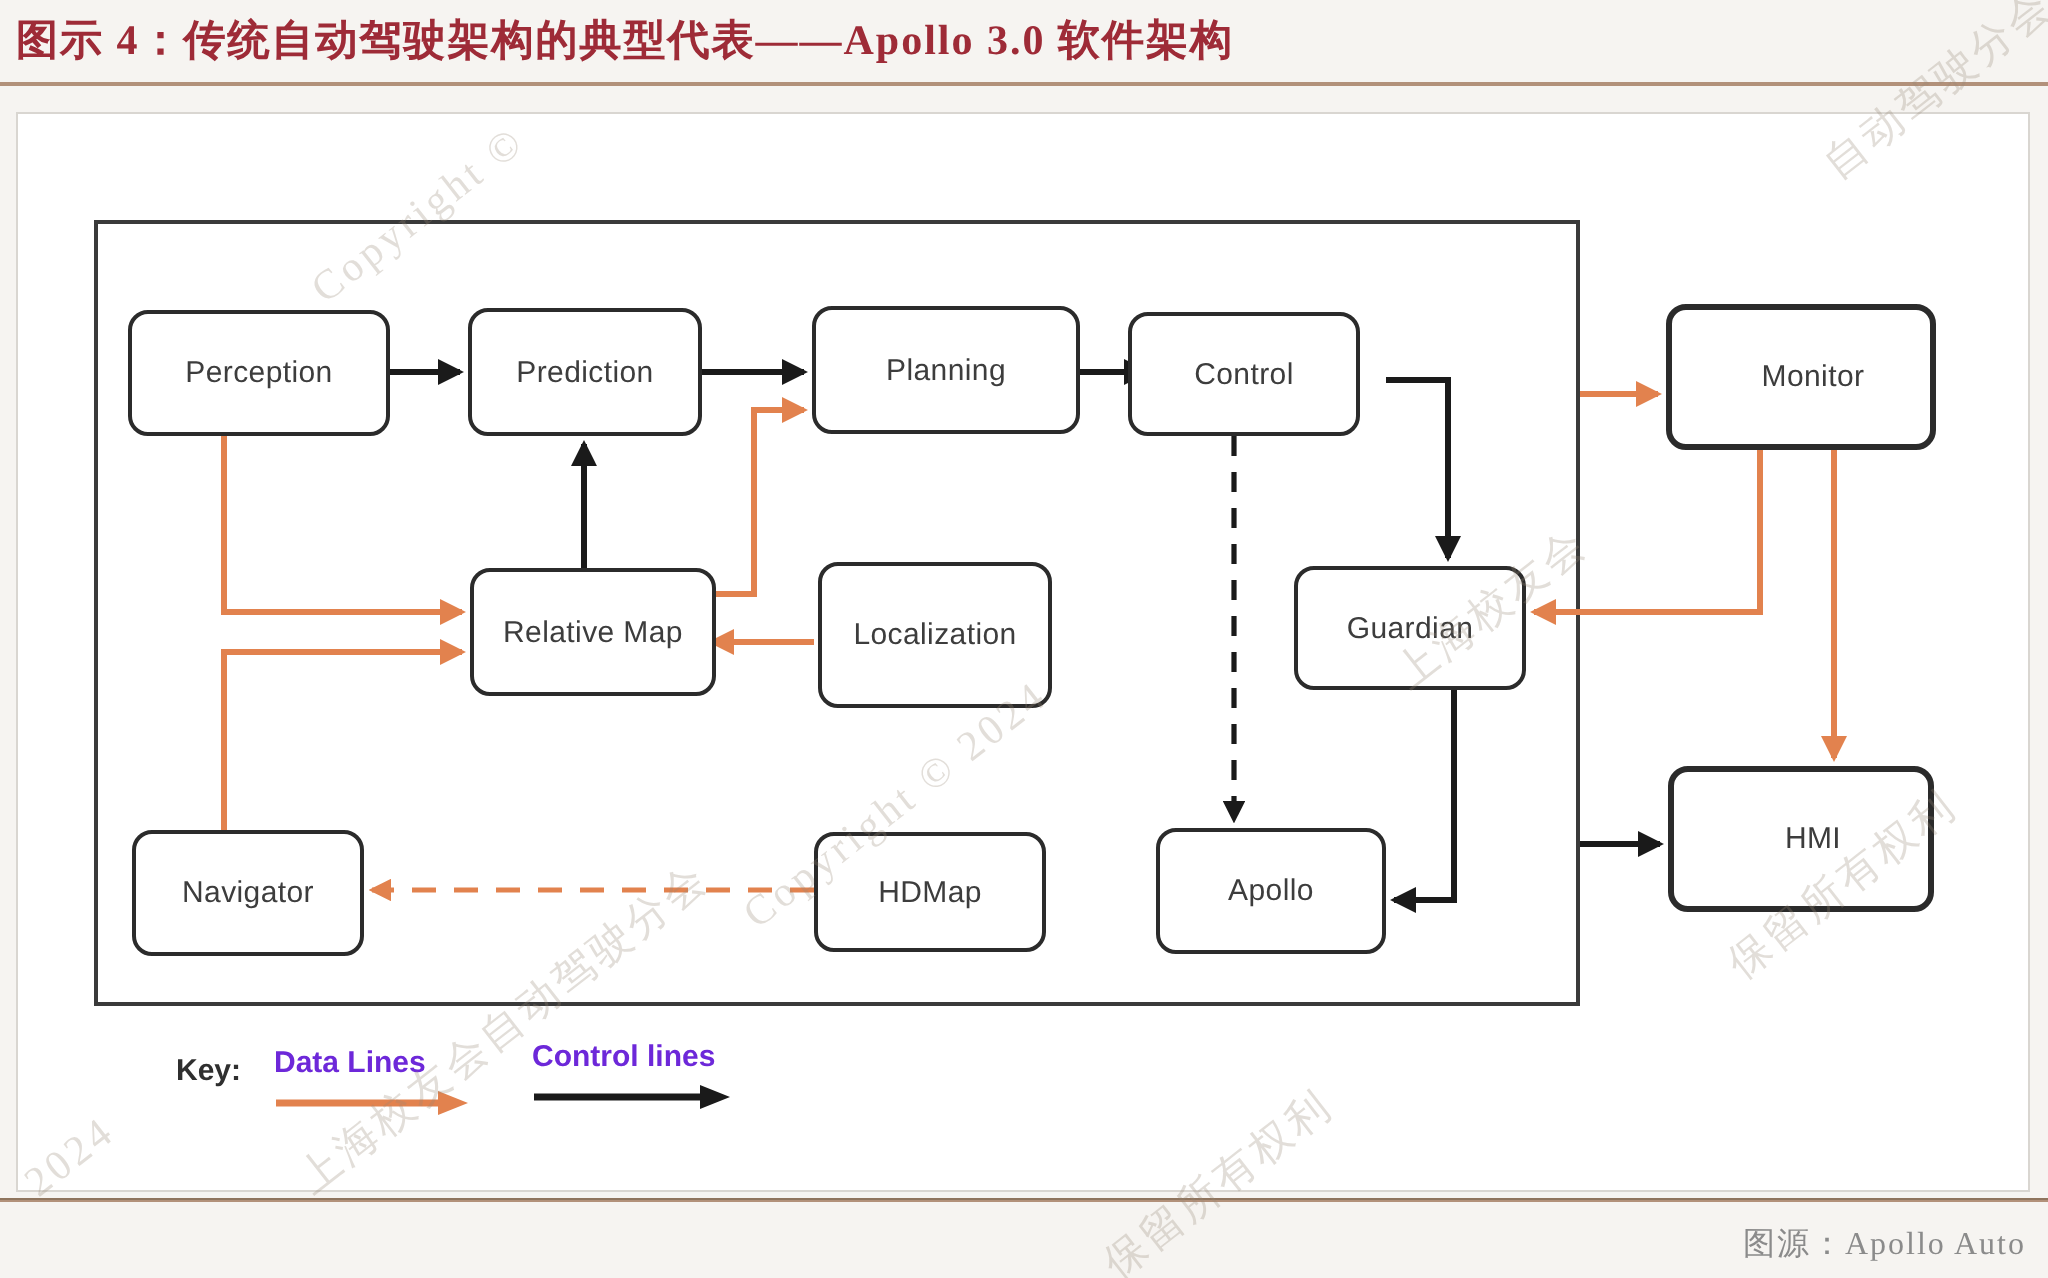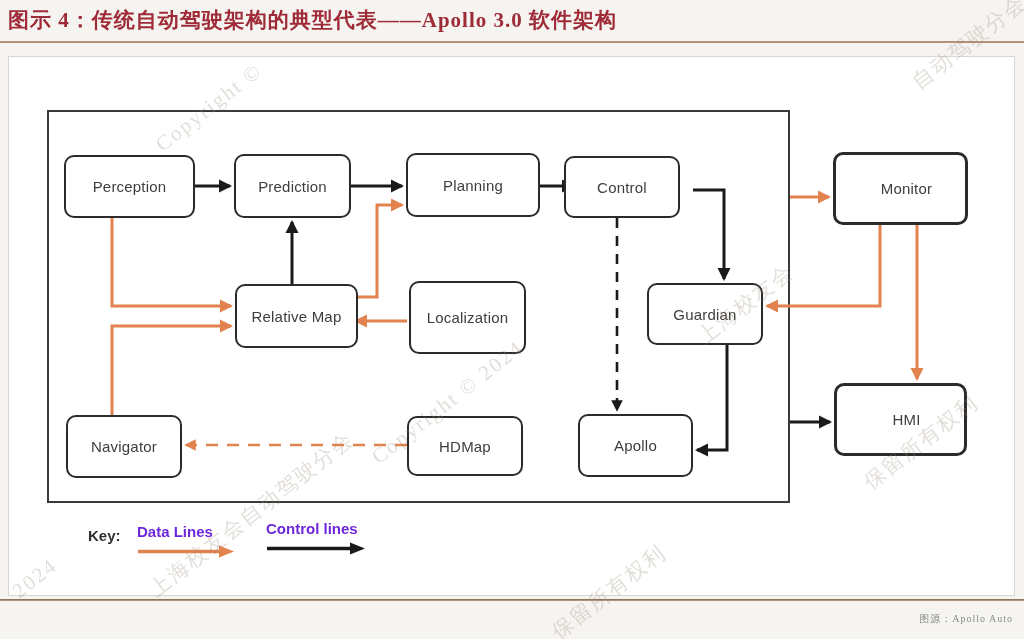--- a/index.html
+++ b/index.html
@@ -53,21 +53,21 @@
   #legend-item-control{left:266px;top:520px;}
   .data-color{color:var(--data-line,#E2824E);}
   .control-color{color:var(--control-line,#1A1A1A);}
   .bottom-rule{
     position:absolute;left:0;top:599px;width:1024px;height:2px;
     background:var(--rule-tan,#B2917A);border-top:1px solid #8f755e;box-sizing:border-box;
   }
   .source{
     position:absolute;right:11px;top:612px;z-index:3;
     font-family:"Liberation Serif","DejaVu Serif",serif;
-    font-size:10px;color:#8b8b8b;letter-spacing:1px;
+    font-size:16px;color:#8b8b8b;letter-spacing:1px;
   }
   .watermark{
     position:absolute;z-index:6;pointer-events:none;white-space:nowrap;
     font-family:"Liberation Serif","DejaVu Serif",serif;
     font-size:21px;letter-spacing:2px;color:rgba(150,137,120,0.28);
   }
 </style>
 </head>
 <body style="--title-red: #9E2B37; --rule-tan: #B2917A; --data-line: #E2824E; --control-line: #1A1A1A; --node-border: #2B2B2B; --node-text: #3D3D3D;">
 

